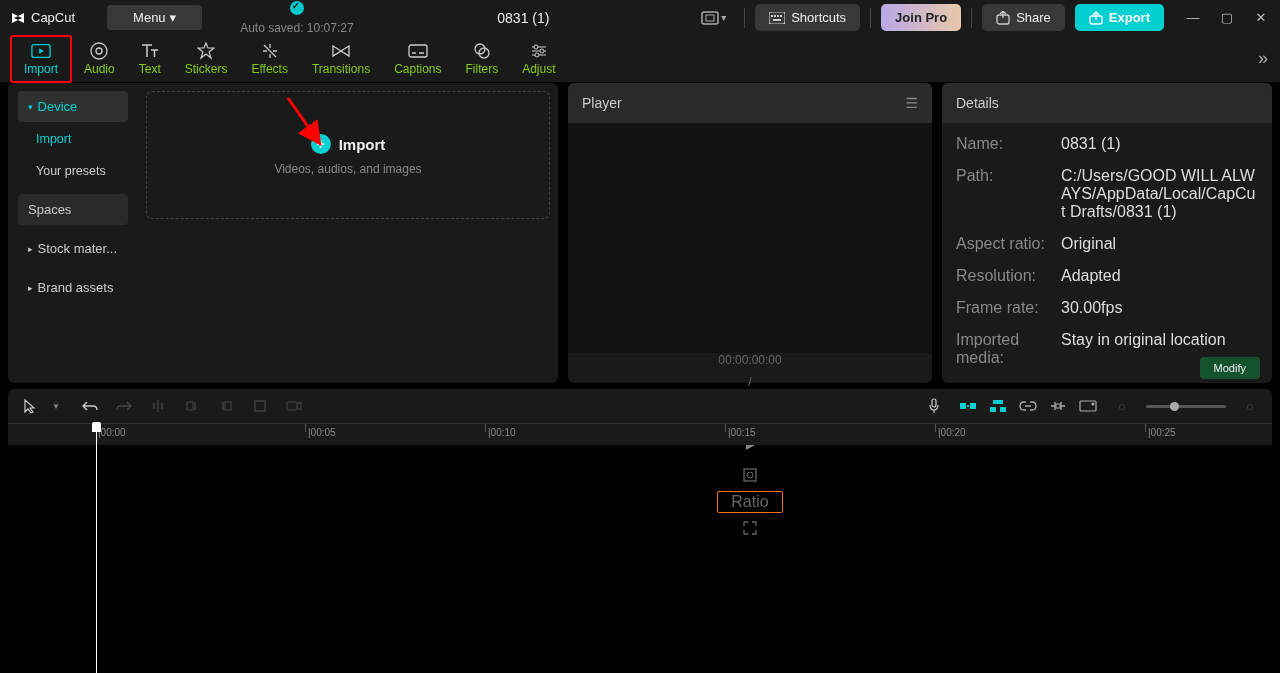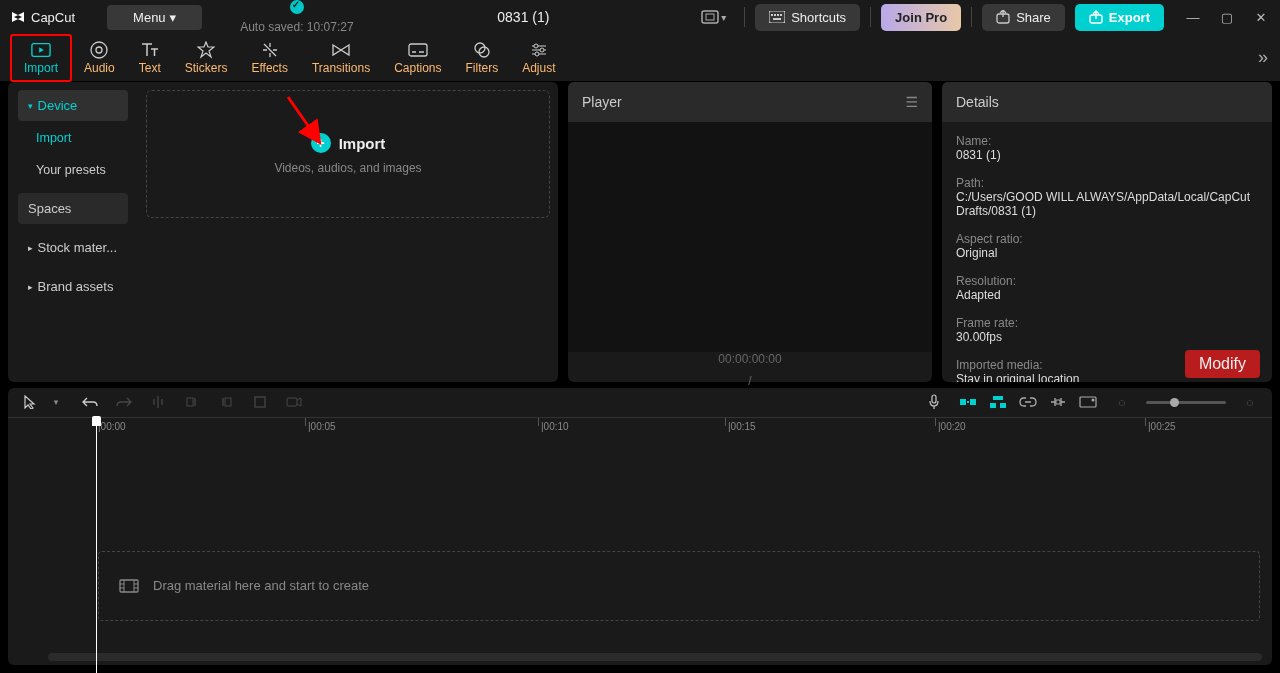--- a/index.html
+++ b/index.html
@@ -19,21 +19,21 @@
 .aspect-icon { display: flex; align-items: center; gap: 2px; cursor: pointer; color: #aaa; padding: 0 8px; }
 .vdiv { width: 1px; height: 20px; background: #444; }
 .tb-btn { background: #383838; border: none; color: #eee; padding: 6px 14px; border-radius: 5px; cursor: pointer; display: flex; align-items: center; gap: 6px; font-size: 13px; font-weight: 500; }
 .join-pro { background: linear-gradient(90deg, #b8a8e8, #e8c8a8); color: #222; font-weight: 600; }
 .export-btn { background: #00d0d0; color: #fff; font-weight: 600; }
 .win-controls { display: flex; gap: 16px; margin-left: 10px; color: #bbb; }
 .win-controls span { cursor: pointer; width: 18px; text-align: center; }
 
 
 .top-tabs { height: 48px; background: #1a1a1a; display: flex; align-items: center; padding-left: 10px; border-bottom: 1px solid #000; }
-.tab { display: flex; flex-direction: column; align-items: center; justify-content: center; padding: 3px 12px; cursor: pointer; color: #fdba74; font-size: 12px; gap: 2px; height: 48px; }
+.tab { display: flex; flex-direction: column; align-items: center; justify-content: center; padding: 3px 12px; cursor: pointer; color: #84cc16; font-size: 12px; gap: 2px; height: 48px; }
 .tab.active { color: #00d0d0; border: 2px solid #ff0000; border-radius: 3px; }
 .tab-icon { width: 20px; height: 18px; display: flex; align-items: center; justify-content: center; }
 .tabs-arrow { margin-left: auto; margin-right: 12px; color: #aaa; cursor: pointer; font-size: 18px; }
 
 
 .main { display: flex; height: 300px; gap: 0; padding: 0 8px; }
 .left-panel { width: 550px; background: #1a1a1a; border-radius: 6px; display: flex; }
 .sidebar { width: 130px; padding: 8px 10px; display: flex; flex-direction: column; gap: 2px; }
 .sidebar-item { padding: 8px 10px; border-radius: 4px; cursor: pointer; color: #ccc; font-size: 13px; display: flex; align-items: center; gap: 5px; }
 .sidebar-item.active { background: #303030; color: #00d0d0; }
@@ -52,24 +52,24 @@
 .player-panel { flex: 1; background: #1a1a1a; border-radius: 6px; margin-left: 10px; display: flex; flex-direction: column; }
 .panel-header { height: 40px; display: flex; align-items: center; padding: 0 14px; font-size: 14px; color: #ccc; background: #2a2a2a; border-radius: 6px 6px 0 0; }
 .panel-header .menu-icon { margin-left: auto; color: #888; }
 .player-body { flex: 1; background: #121212; }
 .player-controls { height: 30px; display: flex; align-items: center; padding: 0 12px; gap: 8px; color: #666; font-size: 12px; flex-direction: column; }
 .player-controls .spacer { flex: 1; }
 .pc-icon { cursor: pointer; padding: 0 4px; }
 
 .details-panel { width: 330px; background: #1a1a1a; border-radius: 6px; margin-left: 10px; display: flex; flex-direction: column; }
 .details-body { padding: 12px 14px; flex: 1; overflow: hidden; position: relative; }
-.detail-row { display: flex; margin-bottom: 14px; font-size: 12px; flex-direction: column; }
+.detail-row { display: flex; margin-bottom: 14px; font-size: 16px; }
 .detail-label { width: 105px; color: #888; }
 .detail-value { flex: 1; color: #ddd; word-break: break-all; }
-.modify-btn { position: absolute; bottom: 4px; right: 12px; background: #b91c1c; border: none; color: #eee; padding: 5px 14px; border-radius: 4px; cursor: pointer; font-size: 16px; }
+.modify-btn { position: absolute; bottom: 4px; right: 12px; background: #14532d; border: none; color: #eee; padding: 5px 14px; border-radius: 4px; cursor: pointer; font-size: 11px; }
 
 
 .timeline-toolbar { height: 34px; background: #1a1a1a; display: flex; align-items: center; padding: 0 12px; gap: 14px; margin: 6px 8px 0; border-radius: 6px 6px 0 0; }
 .tt-icon { width: 20px; height: 20px; display: flex; align-items: center; justify-content: center; color: #888; cursor: pointer; }
 .tt-icon.active { color: #00d0d0; }
 .tt-group { display: flex; gap: 10px; align-items: center; }
 .tt-spacer { flex: 1; }
 .zoom-slider { width: 80px; height: 3px; background: #555; border-radius: 2px; position: relative; }
 .zoom-slider::after { content: ""; position: absolute; left: 30%; top: -3px; width: 9px; height: 9px; background: #aaa; border-radius: 50%; }
 
@@ -441,29 +441,19 @@
     </div>
     <span class="tt-icon" style="opacity:.5">○</span>
     <div class="zoom-slider"></div>
     <span class="tt-icon" style="opacity:.5">○</span>
   </div>
 
   <div class="ruler">
     <div class="playhead"></div>
     <span class="ruler-tick" style="left:90px">|<span>00:00</span></span>
     <span class="ruler-tick" style="left:300px">|<span>00:05</span></span>
-    <span class="ruler-tick" style="left:533px">|<span>00:10</span></span>
+    <span class="ruler-tick" style="left:480px">|<span>00:10</span></span>
     <span class="ruler-tick" style="left:720px">|<span>00:15</span></span>
     <span class="ruler-tick" style="left:930px">|<span>00:20</span></span>
     <span class="ruler-tick" style="left:1140px">|<span>00:25</span></span>
   </div>
 
-  <div class="tracks">
-    <div class="drop-zone">
-      <svg width="20" height="14" viewBox="0 0 20 14">
-          <rect x="1" y="1" width="18" height="12" rx="1" fill="none" stroke="#888" stroke-width="1.3"></rect>
-          <path d="M5 1 L5 13 M15 1 L15 13 M1 5 L5 5 M1 9 L5 9 M15 5 L19 5 M15 9 L19 9" stroke="#888" stroke-width="1"></path>
-        </svg>
-      <span>Drag material here and start to create</span>
-    </div>
-    <div class="scrollbar-h"></div>
-  </div>
 </div>
 
 </body></html>

